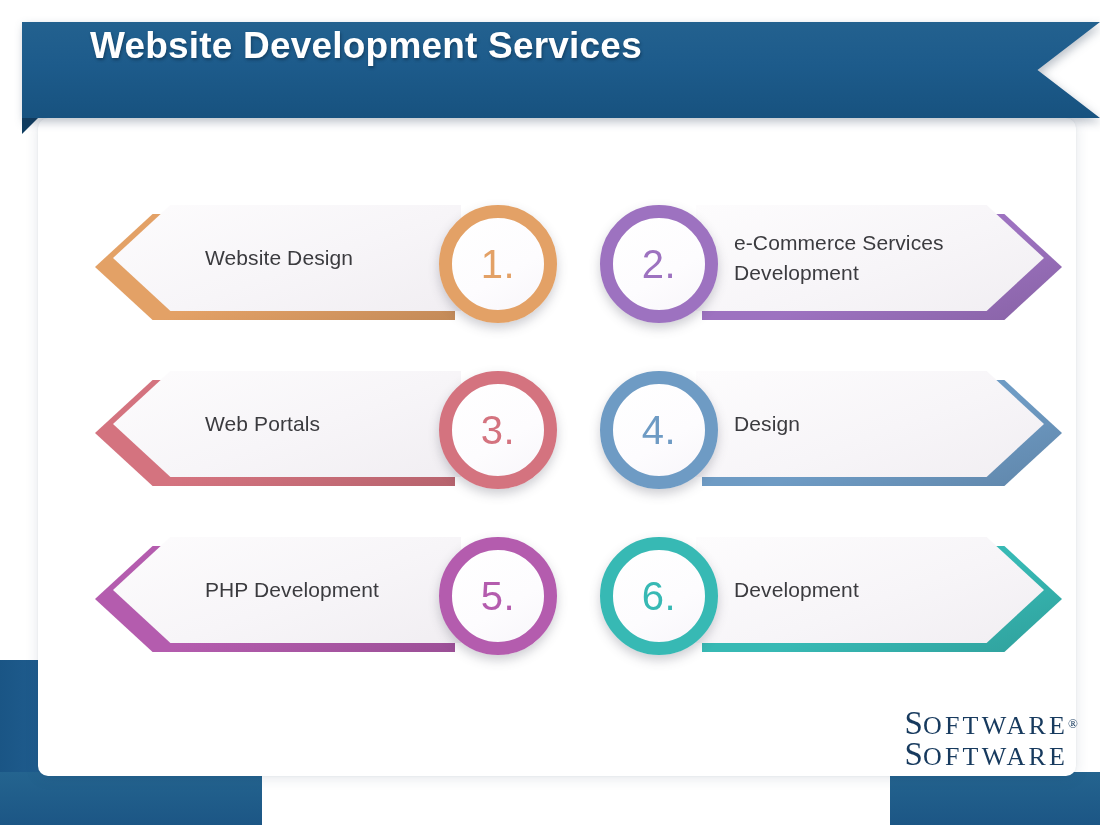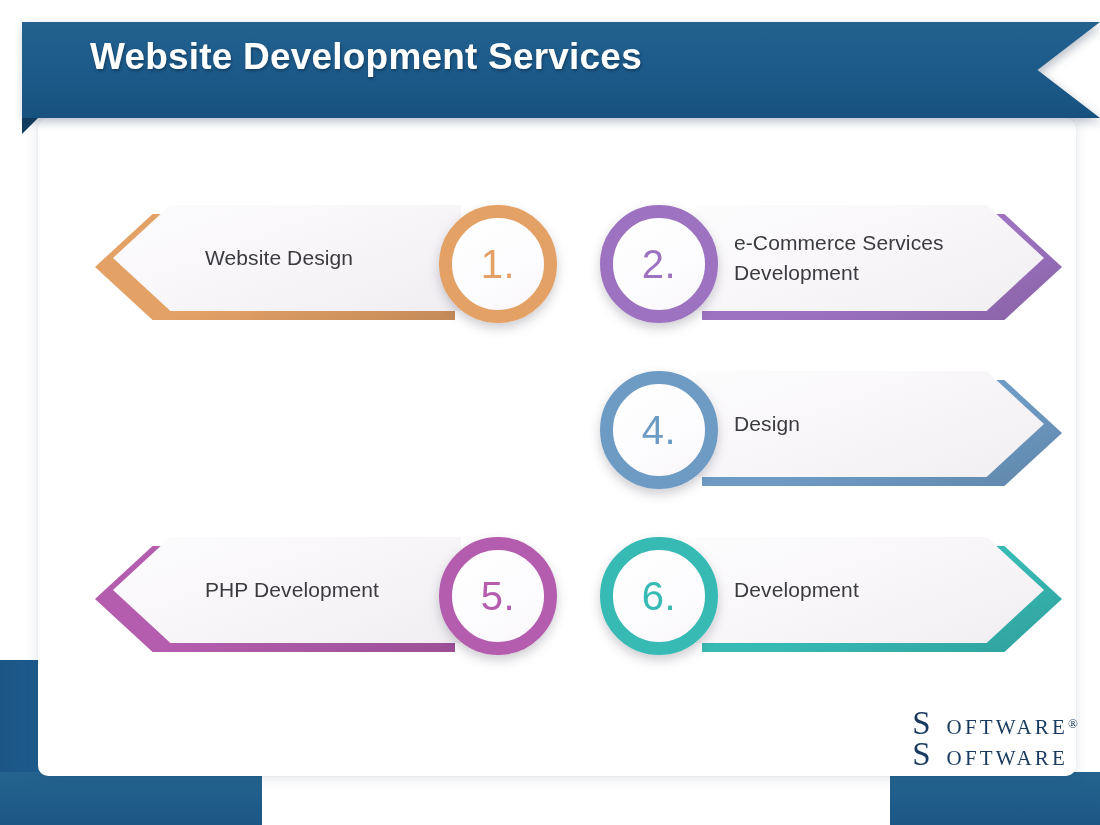--- a/index.html
+++ b/index.html
@@ -87,21 +87,21 @@
     top: 118px;
     width: 0;
     height: 0;
     border-left: 16px solid #0f3d61;
     border-bottom: 16px solid transparent;
     z-index: 5;
   }
   .ribbon-title {
     position: absolute;
     left: 90px;
-    top: 36px;
+    top: 25px;
     font-size: 37px;
     font-weight: bold;
     color: #ffffff;
     letter-spacing: 0.2px;
     text-shadow: 1px 2px 3px rgba(8, 30, 50, 0.45);
     z-index: 7;
     white-space: nowrap;
   }
 
   
@@ -226,23 +226,22 @@
     white-space: nowrap;
   }
   .logo-row {
     display: block;
   }
   .logo-big {
     font-size: 33px;
     letter-spacing: 0px;
   }
   .logo-small {
-    font-size: 21px;
+    font-size: 26px;
     letter-spacing: 3.2px;
-    margin-left: 16px;
   }
   .logo-reg {
     font-size: 13px;
     vertical-align: super;
     letter-spacing: 0;
   }
 </style>
 </head>
 <body>
 
@@ -276,20 +275,28 @@
       <div class="body"></div>
       <div class="label">
         <span>e-Commerce Services</span>
         <span>Development</span>
       </div>
       <div class="badge" style="border-color: rgb(157, 114, 192);">
         <span class="badge-num" style="color: rgb(157, 114, 192);">2.</span>
       </div>
     </div>
 
+    <div class="item col-l row-2">
+      <div class="chev" style="background: linear-gradient(160deg, rgb(212, 115, 127) 0%, rgb(212, 115, 127) 55%, rgb(182, 99, 109) 100%);"></div>
+      <div class="body"></div>
+      <div class="label">Web Portals</div>
+      <div class="badge" style="border-color: rgb(212, 115, 127);">
+        <span class="badge-num" style="color: rgb(212, 115, 127);">3.</span>
+      </div>
+    </div>
 
     <div class="item col-r row-2">
       <div class="chev" style="background: linear-gradient(160deg, rgb(110, 155, 196) 0%, rgb(110, 155, 196) 55%, rgb(95, 133, 169) 100%);"></div>
       <div class="body"></div>
       <div class="label">
         <span>Design</span>
       </div>
       <div class="badge" style="border-color: rgb(110, 155, 196);">
         <span class="badge-num" style="color: rgb(110, 155, 196);">4.</span>
       </div>

